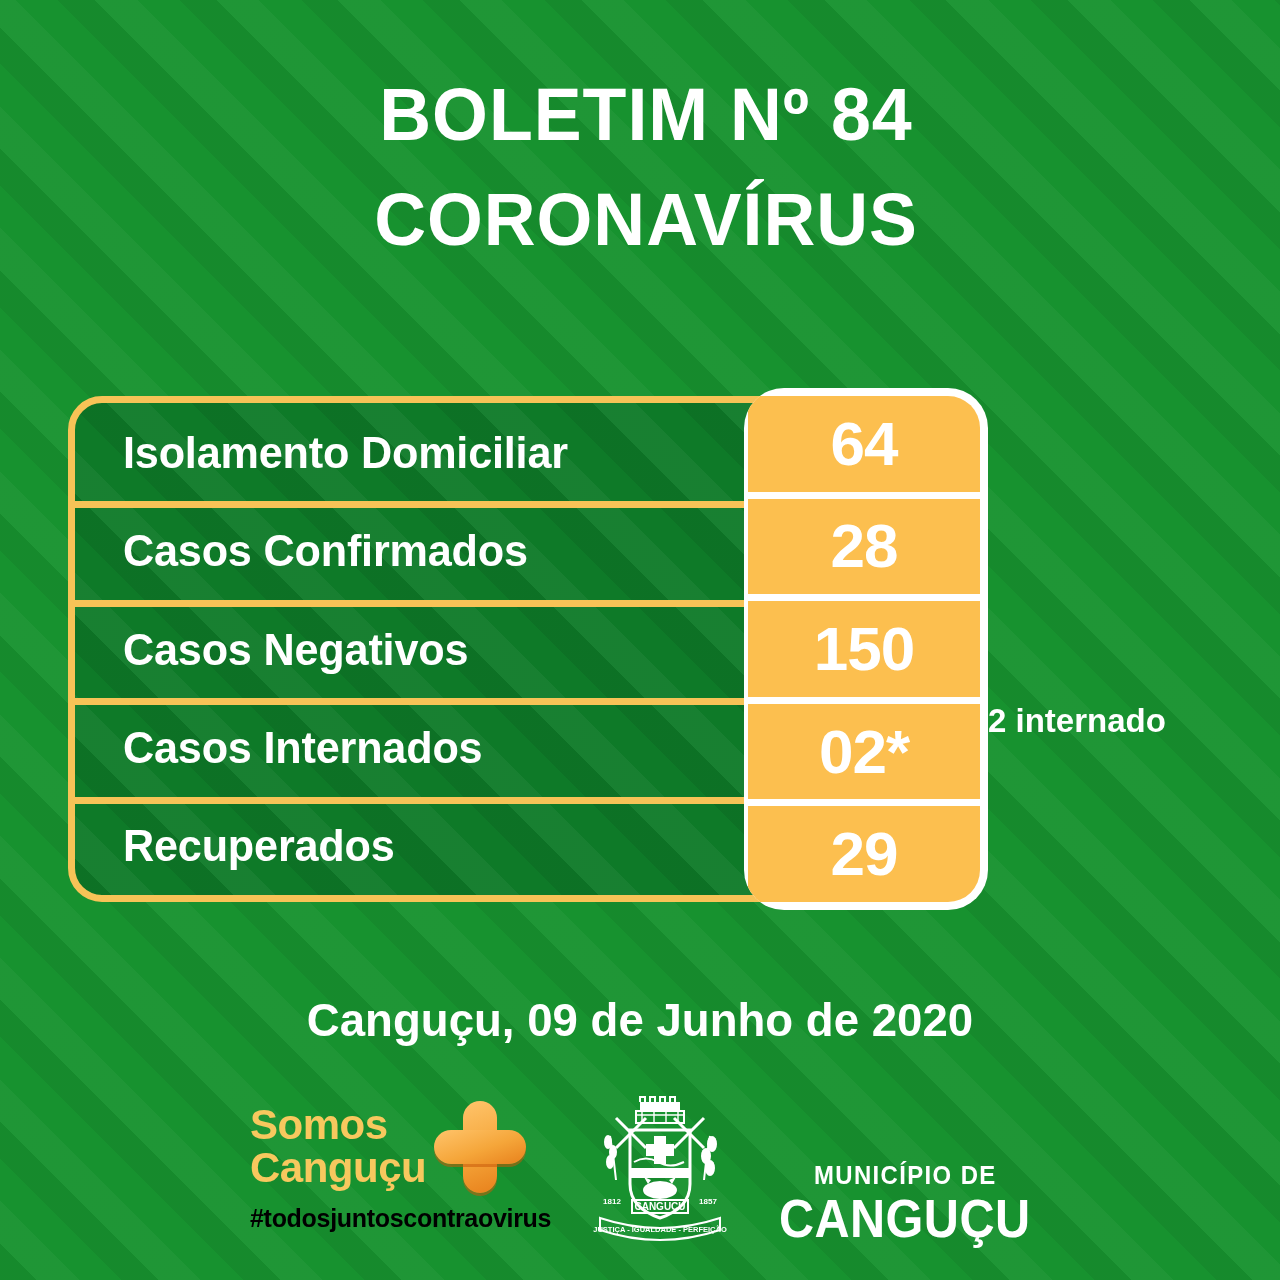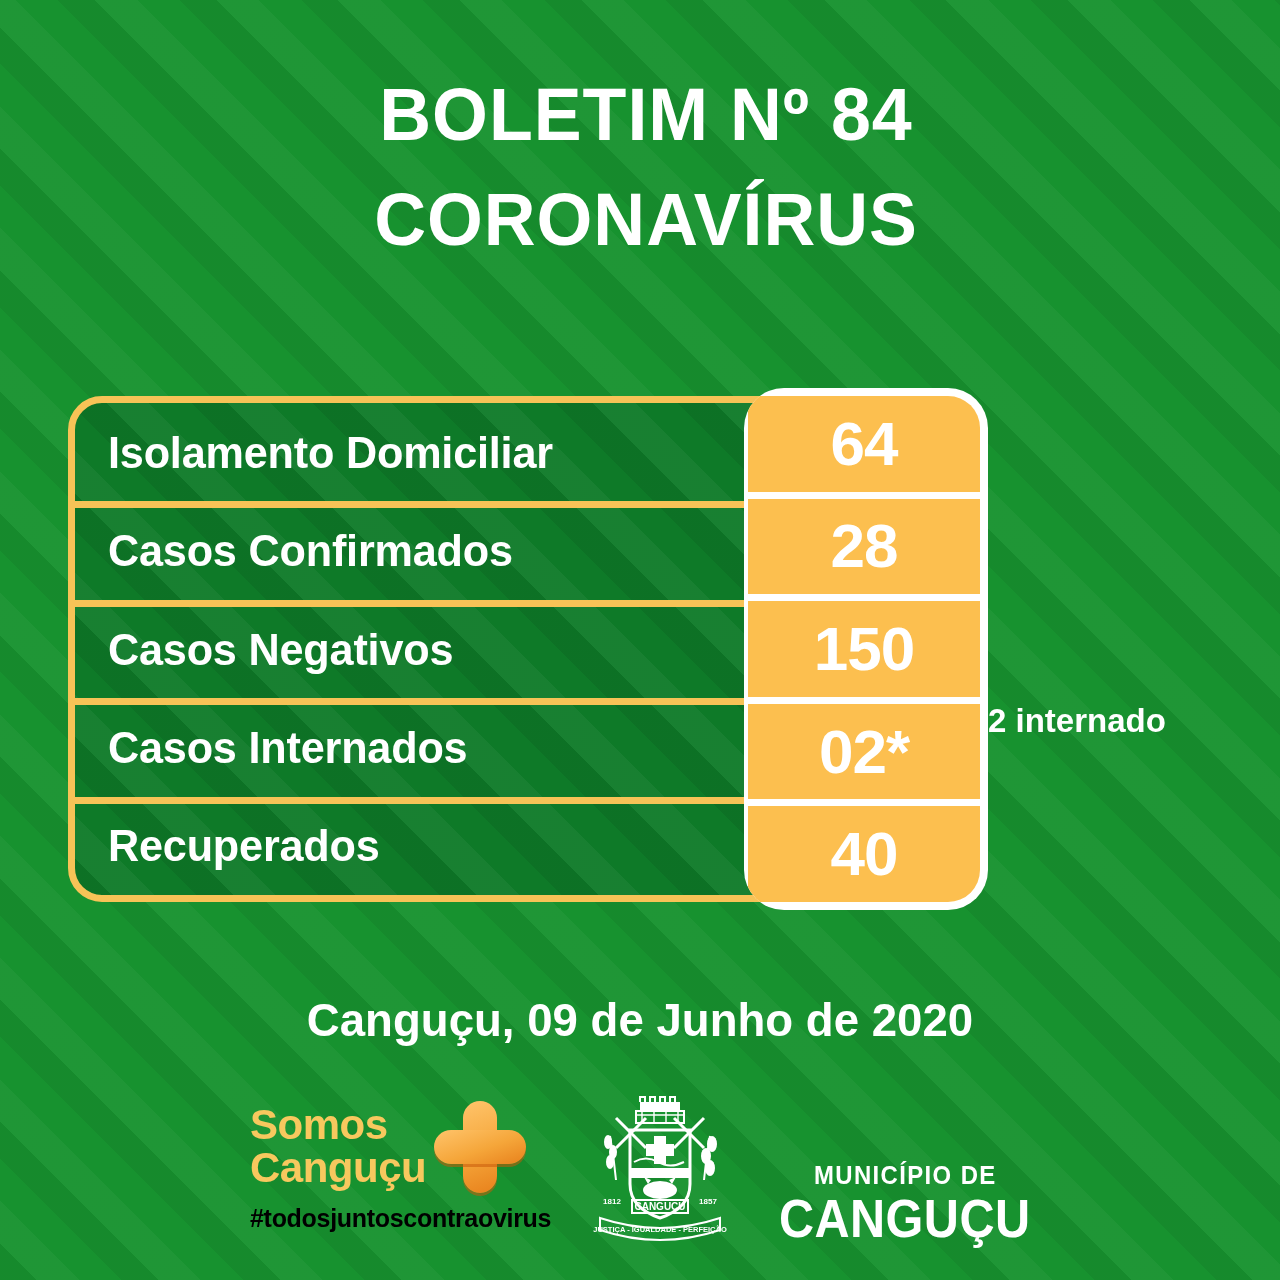--- a/index.html
+++ b/index.html
@@ -75,21 +75,21 @@
     overflow:hidden;
   }
   .rows{
     position:absolute; inset:0;
     display:flex; flex-direction:column;
   }
   .row{
     flex:1 1 0;
     display:flex; align-items:center;
     position:relative;
-    padding-left:33px;
+    padding-left:48px;
   }
   .row + .row::before{
     content:"";
     position:absolute; left:0; right:0; top:0;
     height:7px; background:#f7c357;
   }
   .row-label{
     color:#ffffff;
     font-weight:bold;
     font-size:45px;
@@ -257,21 +257,21 @@
             <span class="row-label">Recuperados</span>
           </div>
         </div>
       </div>
 
       <div class="values">
         <div class="vcell">64</div>
         <div class="vcell">28</div>
         <div class="vcell">150</div>
         <div class="vcell">02*</div>
-        <div class="vcell">40</div>
+        <div class="vcell">29</div>
       </div>
     </div>
 
     <div class="note">
       <div>2 internado</div>
     </div>
 
     <div class="date">Canguçu, 09 de Junho de 2020</div>
 
     <div class="footer">

